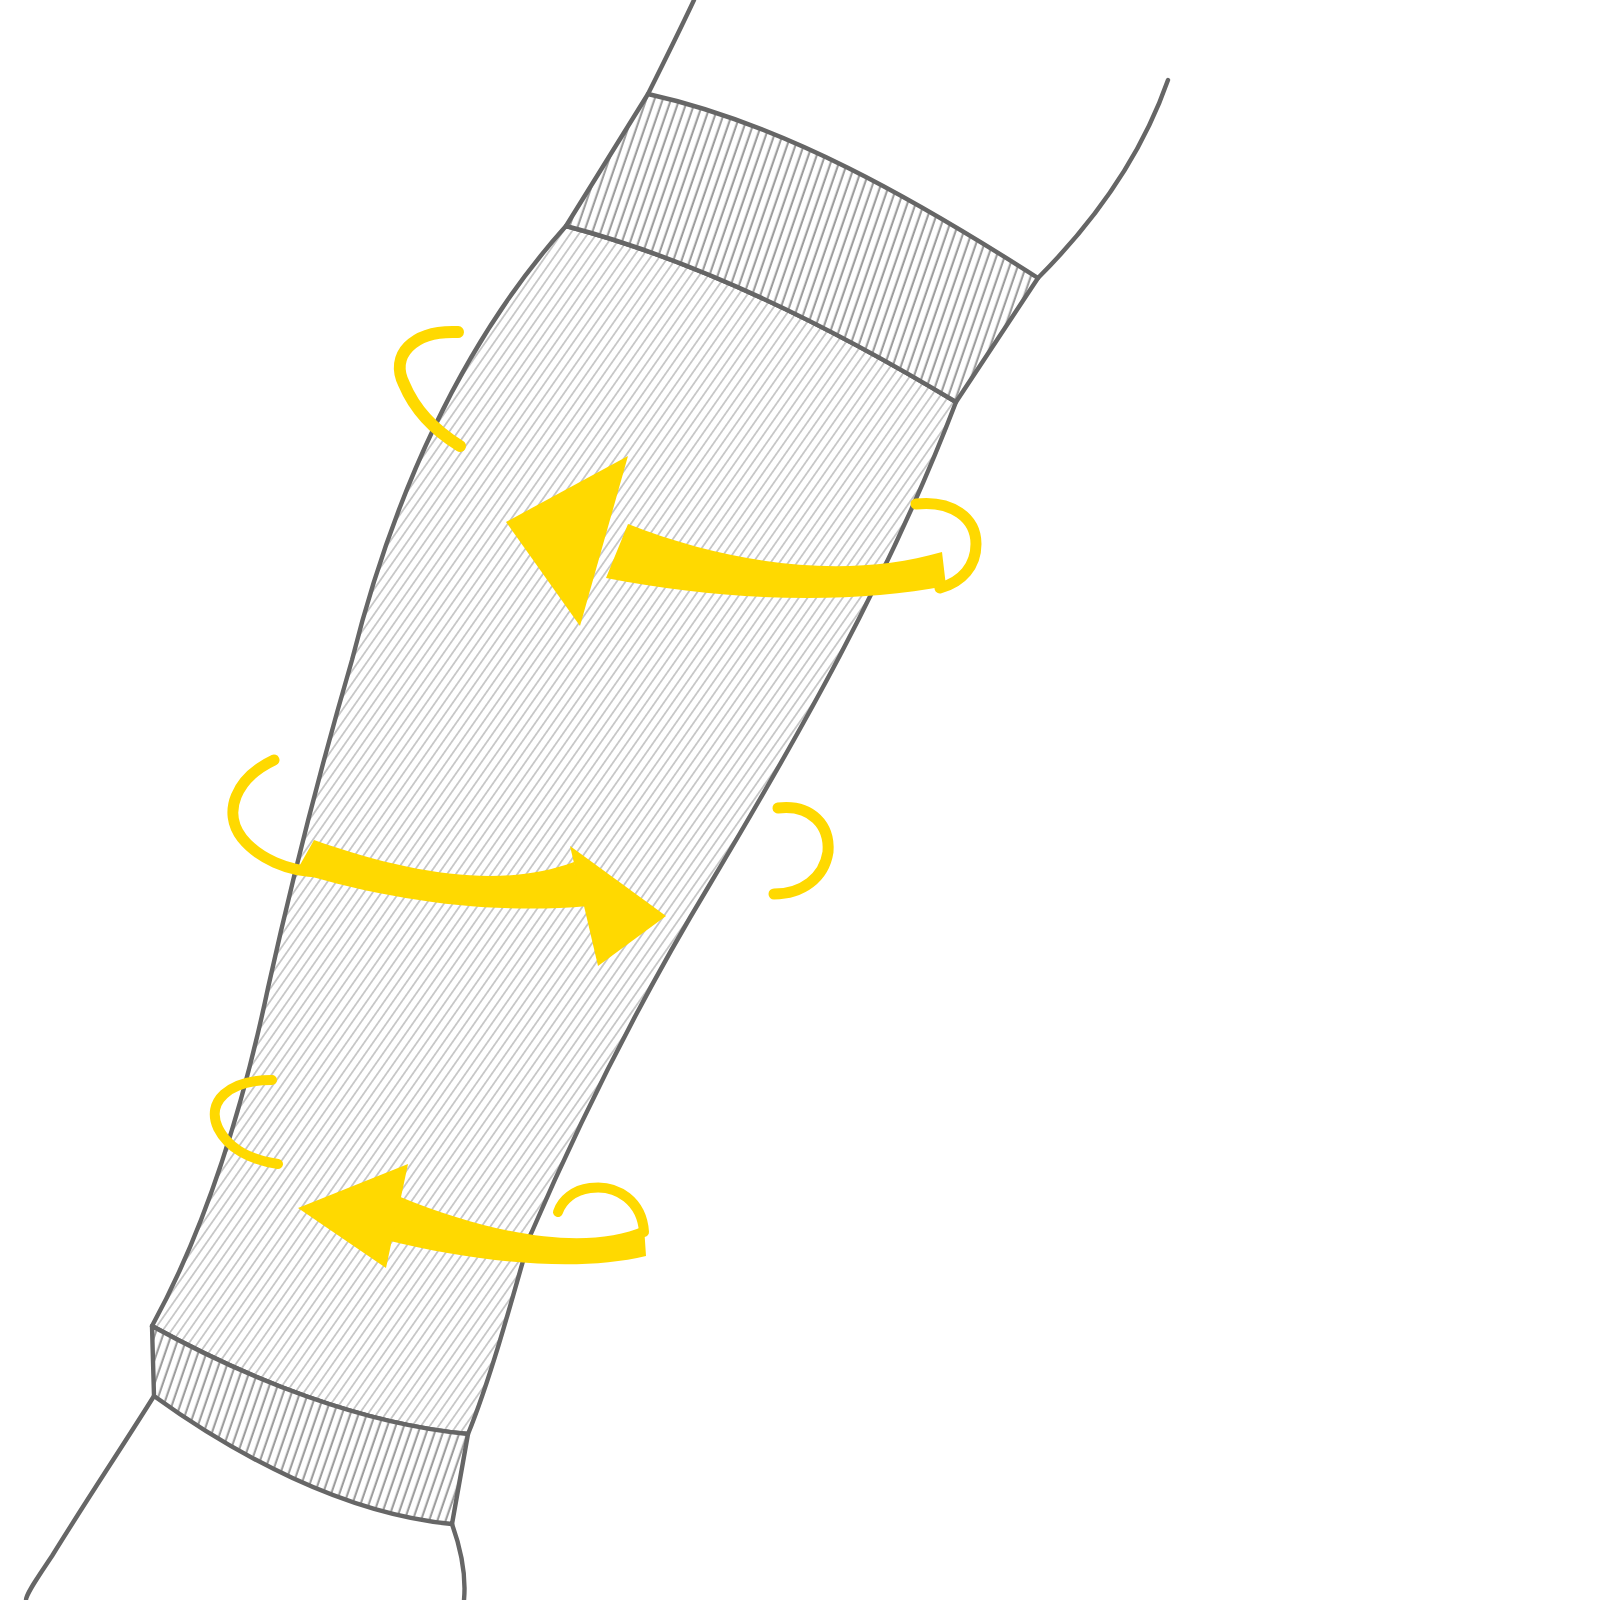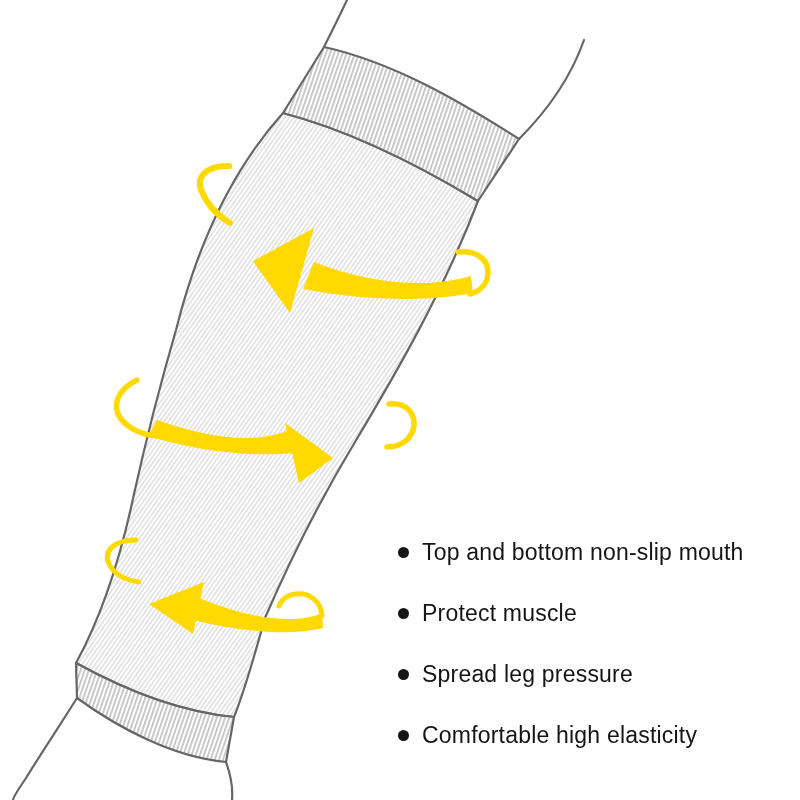--- a/index.html
+++ b/index.html
@@ -78,32 +78,14 @@
     </g>
 
     <g>
       <path d="M136,540 C114,540 103,551 109,564 C114,574 125,580 139,582" stroke="var(--c-arrow)" stroke-width="5" stroke-linecap="round"></path>
       <path d="M199,598 C250,619 295,625 322,613 L323,628 C290,636 242,632 193,620 Z" fill="var(--c-arrow)"></path>
       <polygon points="149,604 204,582 193,634" fill="var(--c-arrow)"></polygon>
       <path d="M322,616 C321,601 309,592 295,594 C287,595 281,600 279,606" stroke="var(--c-arrow)" stroke-width="5" stroke-linecap="round"></path>
     </g>
   </svg>
 
-  <ul class="features">
-    <li class="feature">
-      <span class="dot"></span>
-      <span class="feature-text">Top and bottom non-slip mouth</span>
-    </li>
-    <li class="feature">
-      <span class="dot"></span>
-      <span class="feature-text">Protect muscle</span>
-    </li>
-    <li class="feature">
-      <span class="dot"></span>
-      <span class="feature-text">Spread leg pressure</span>
-    </li>
-    <li class="feature">
-      <span class="dot"></span>
-      <span class="feature-text">Comfortable high elasticity</span>
-    </li>
-  </ul>
 
 </div>
 
 </body></html>

